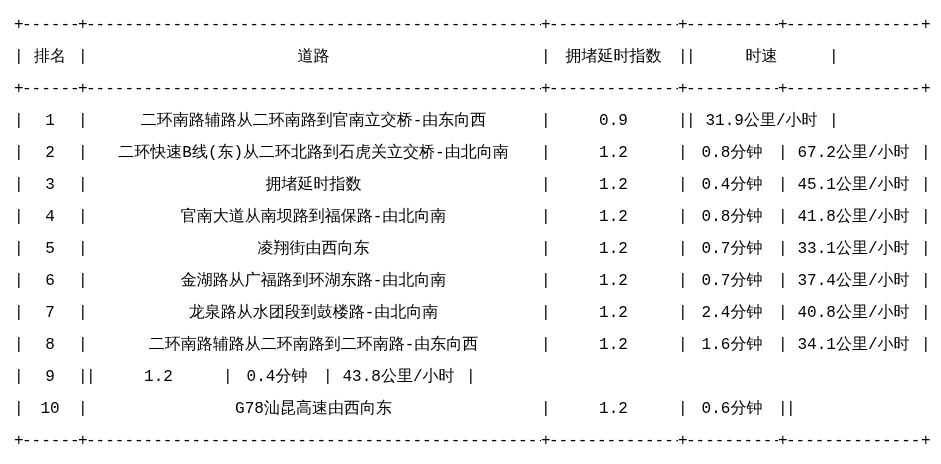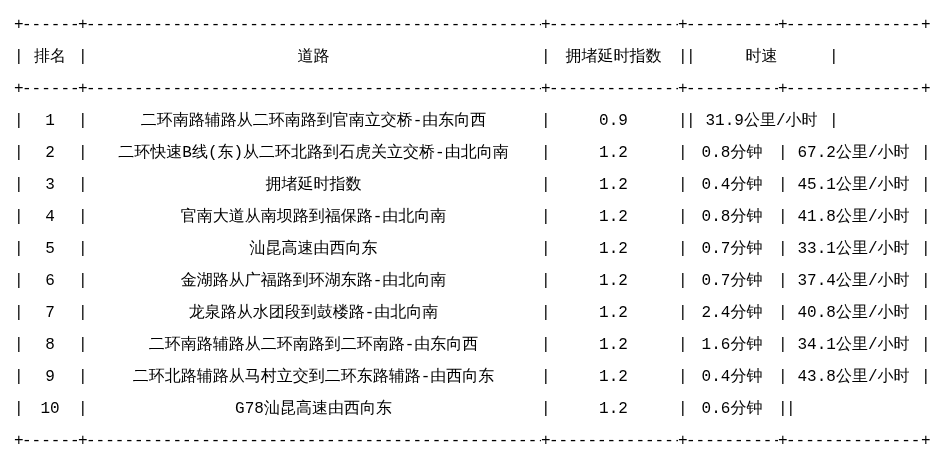--- a/index.html
+++ b/index.html
@@ -141,21 +141,21 @@
     <span class="c dur">0.8分钟</span>
     <span class="j">|</span>
     <span class="c spd">41.8公里/小时</span>
     <span class="j">|</span>
   </div>
 
   <div class="line">
     <span class="j">|</span>
     <span class="c rank">5</span>
     <span class="j">|</span>
-    <span class="c road">汕昆高速由西向东</span>
+    <span class="c road">凌翔街由西向东</span>
     <span class="j">|</span>
     <span class="c idx">1.2</span>
     <span class="j">|</span>
     <span class="c dur">0.7分钟</span>
     <span class="j">|</span>
     <span class="c spd">33.1公里/小时</span>
     <span class="j">|</span>
   </div>
 
   <div class="line">
@@ -197,21 +197,20 @@
     <span class="c dur">1.6分钟</span>
     <span class="j">|</span>
     <span class="c spd">34.1公里/小时</span>
     <span class="j">|</span>
   </div>
 
   <div class="line">
     <span class="j">|</span>
     <span class="c rank">9</span>
     <span class="j">|</span>
-    <span class="c road">二环北路辅路从马村立交到二环东路辅路-由西向东</span>
     <span class="j">|</span>
     <span class="c idx">1.2</span>
     <span class="j">|</span>
     <span class="c dur">0.4分钟</span>
     <span class="j">|</span>
     <span class="c spd">43.8公里/小时</span>
     <span class="j">|</span>
   </div>
 
   <div class="line">

